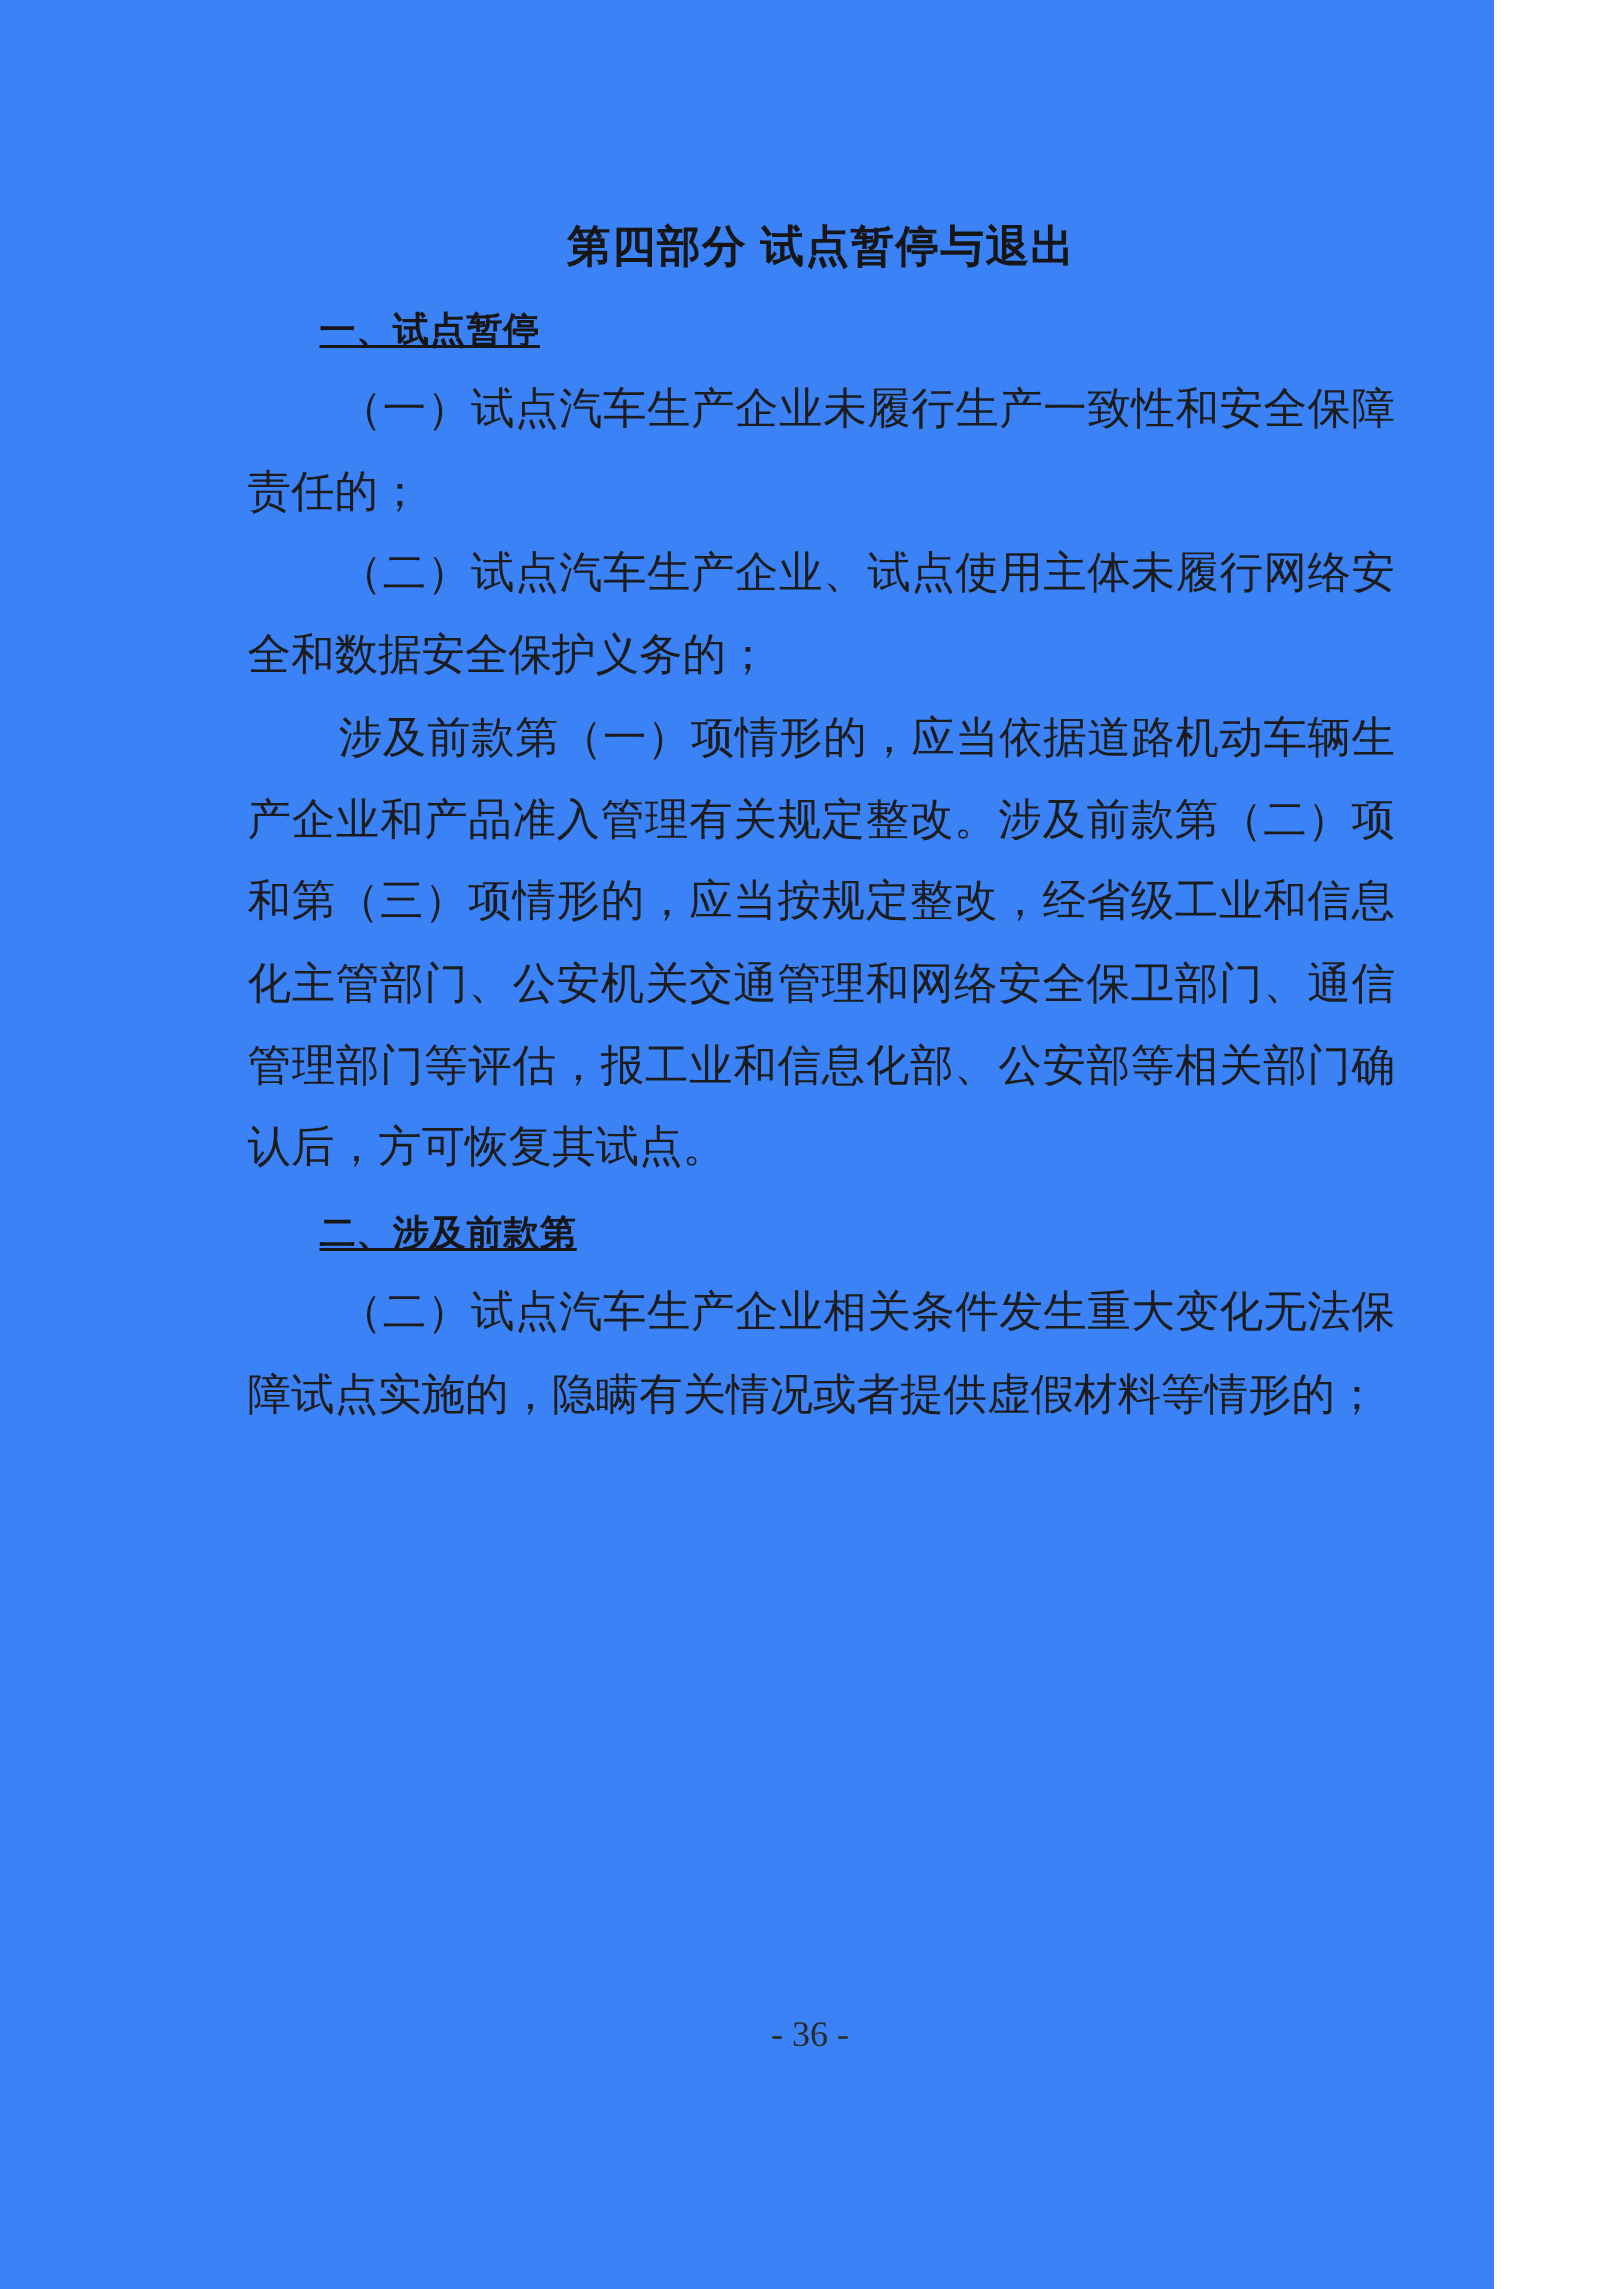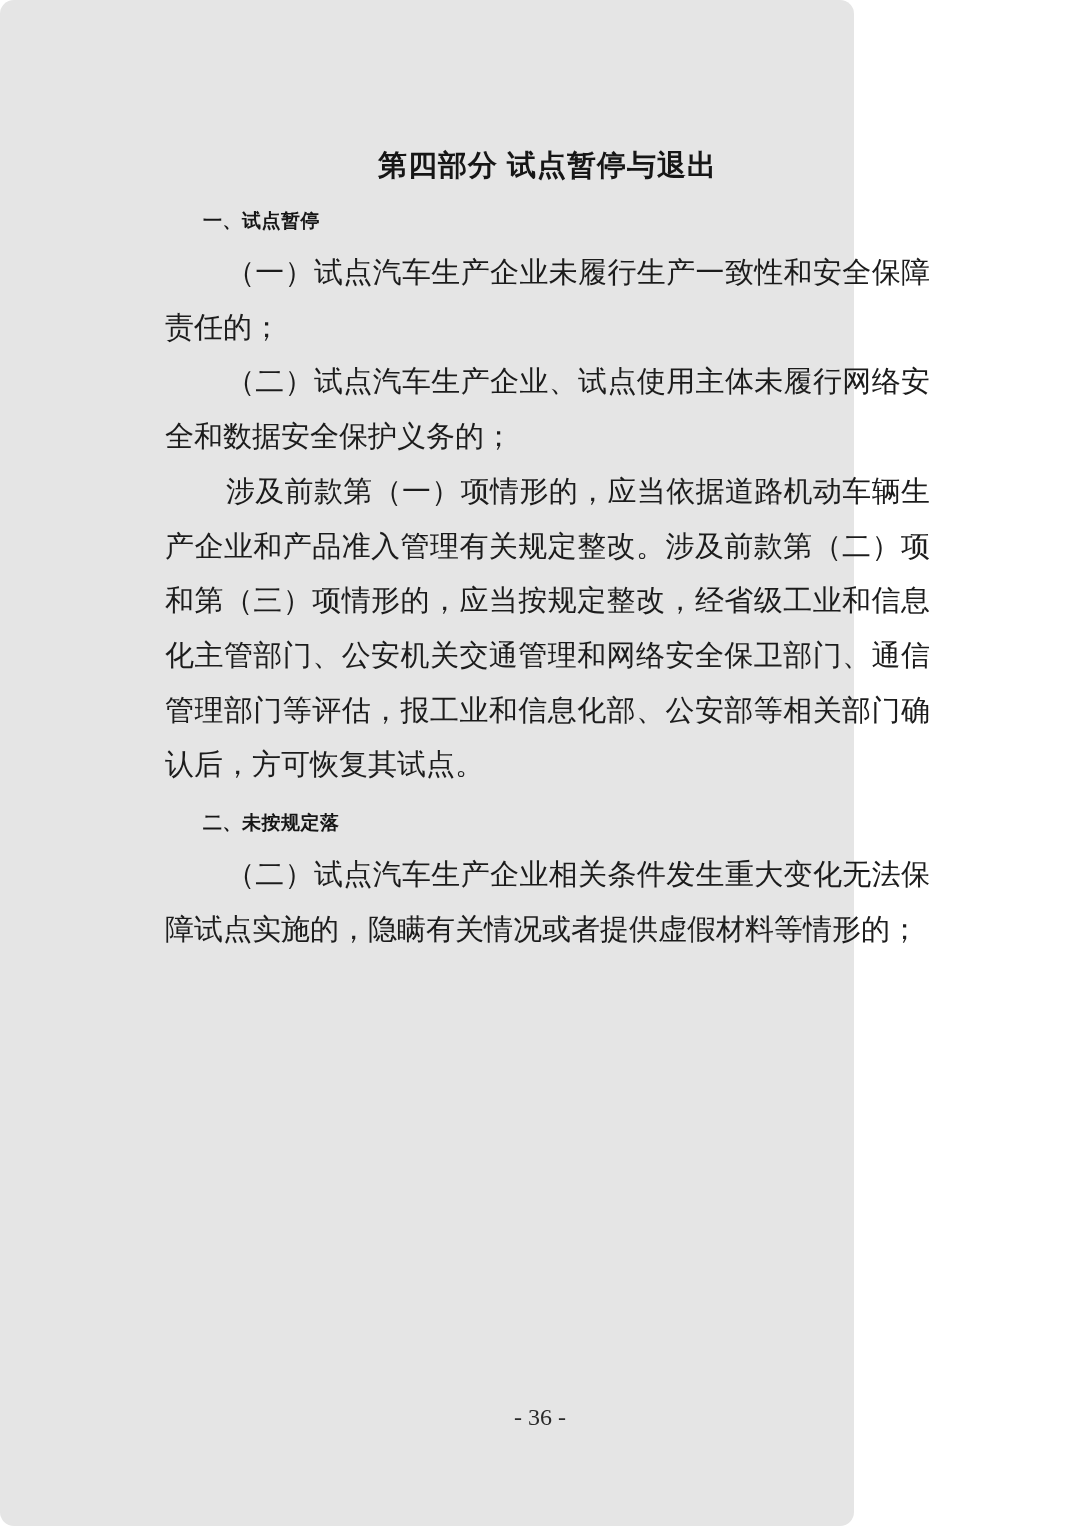--- a/index.html
+++ b/index.html
@@ -6,25 +6,24 @@
 
   html, body {
     width: 1080px;
     height: 1526px;
     background: #ffffff;
     overflow: hidden;
   }
 
   .page {
     position: relative;
-    width: 854px;
+    width: 996px;
     height: 1526px;
-    background: #e5e5e5;
+    background: #3b82f6;
     color: #1c1c1c;
-    border-radius: 14px;
   }
 
   .doc-body {
     position: absolute;
     top: 138px;
     left: 165px;
     width: 765px;
   }
 
   .doc-title {
@@ -34,42 +33,43 @@
     line-height: 55px;
     text-align: center;
     color: #161616;
     letter-spacing: 1px;
     white-space: nowrap;
   }
 
   .section-heading {
     font-family: "Liberation Sans", "DejaVu Sans", sans-serif;
     font-weight: 700;
-    font-size: 19px;
+    font-size: 24px;
     line-height: 55px;
     text-indent: 2em;
     color: #161616;
     letter-spacing: 0.5px;
+    text-decoration: underline;
   }
 
   .para {
     font-family: Liberation Mono, monospace;
     font-size: 29px;
     line-height: 54.7px;
     text-align: justify;
     text-justify: inter-character;
     text-indent: 2.1em;
     color: #1c1c1c;
     word-break: break-all;
     overflow-wrap: anywhere;
   }
 
   .page-footer {
     position: absolute;
-    top: 1401px;
+    top: 1341px;
     left: 0;
     width: 1080px;
     text-align: center;
     font-family: "Liberation Serif", "DejaVu Serif", serif;
     font-size: 24px;
     line-height: 32px;
     color: #2a2a2a;
   }
 </style>
 </head>
@@ -86,21 +86,21 @@
 
       <p class="para">（一）试点汽车生产企业未履行生产一致性和安全保障责任的；</p>
 
       <p class="para">（二）试点汽车生产企业、试点使用主体未履行网络安全和数据安全保护义务的；</p>
 
 
       <p class="para">涉及前款第（一）项情形的，应当依据道路机动车辆生产企业和产品准入管理有关规定整改。涉及前款第（二）项和第（三）项情形的，应当按规定整改，经省级工业和信息化主管部门、公安机关交通管理和网络安全保卫部门、通信管理部门等评估，报工业和信息化部、公安部等相关部门确认后，方可恢复其试点。</p>
     </section>
 
     <section>
-      <h2 class="section-heading">二、未按规定落</h2>
+      <h2 class="section-heading">二、涉及前款第</h2>
 
 
       <p class="para">（二）试点汽车生产企业相关条件发生重大变化无法保障试点实施的，隐瞒有关情况或者提供虚假材料等情形的；</p>
 
     </section>
 
   </div>
 
   <div class="page-footer">- 36 -</div>
 

